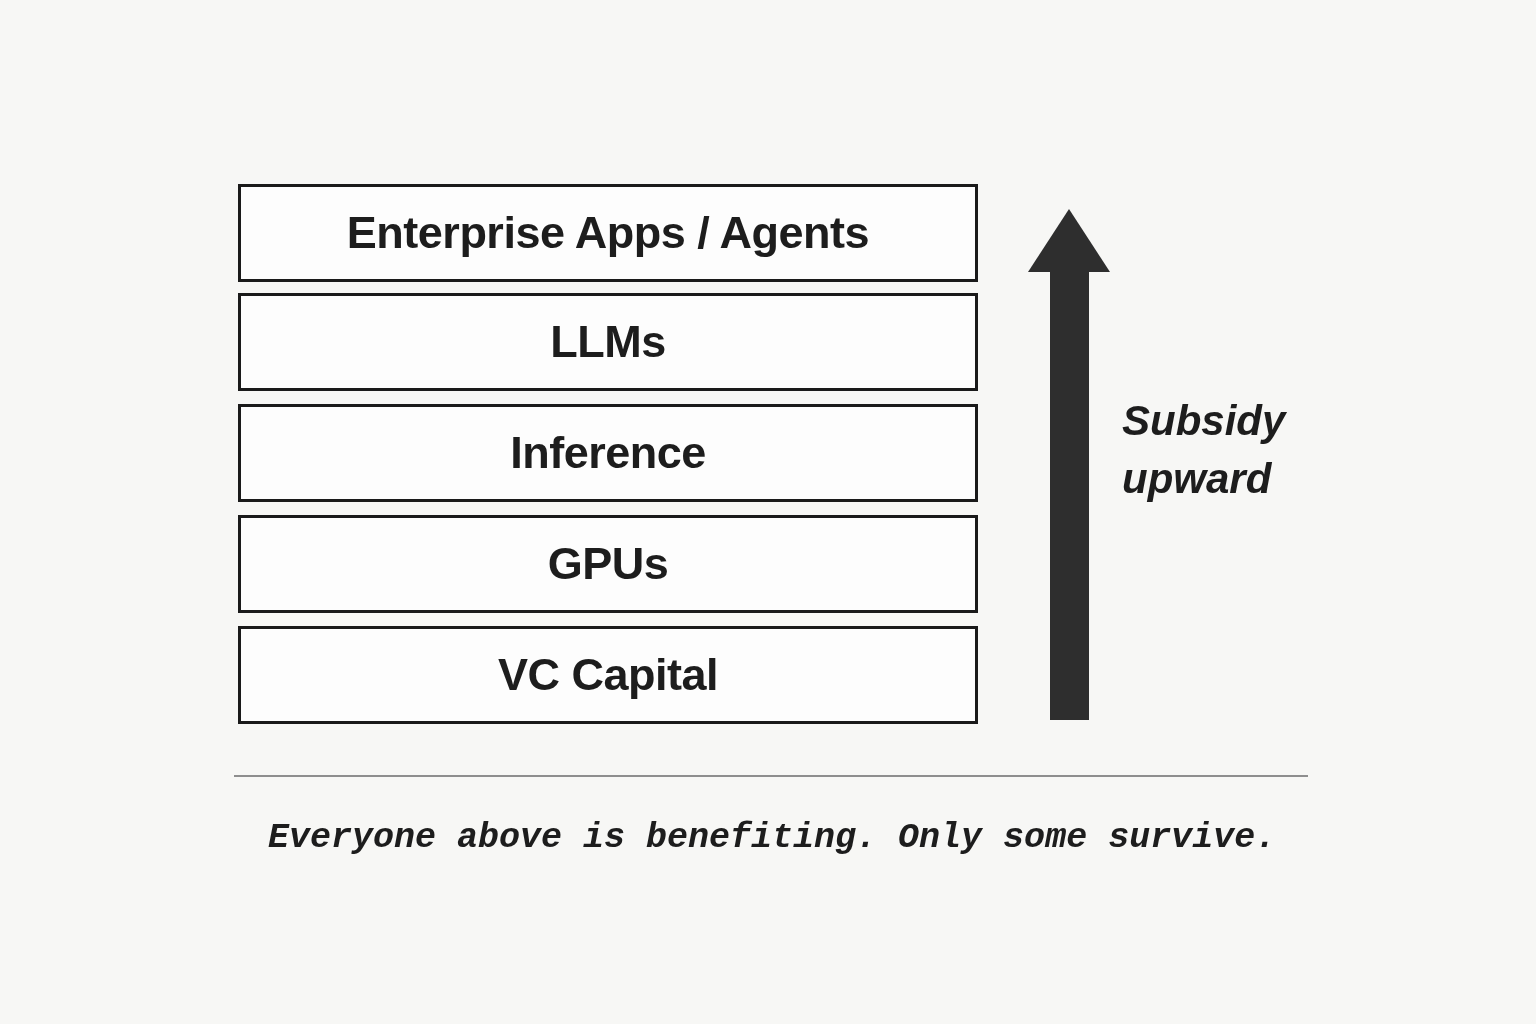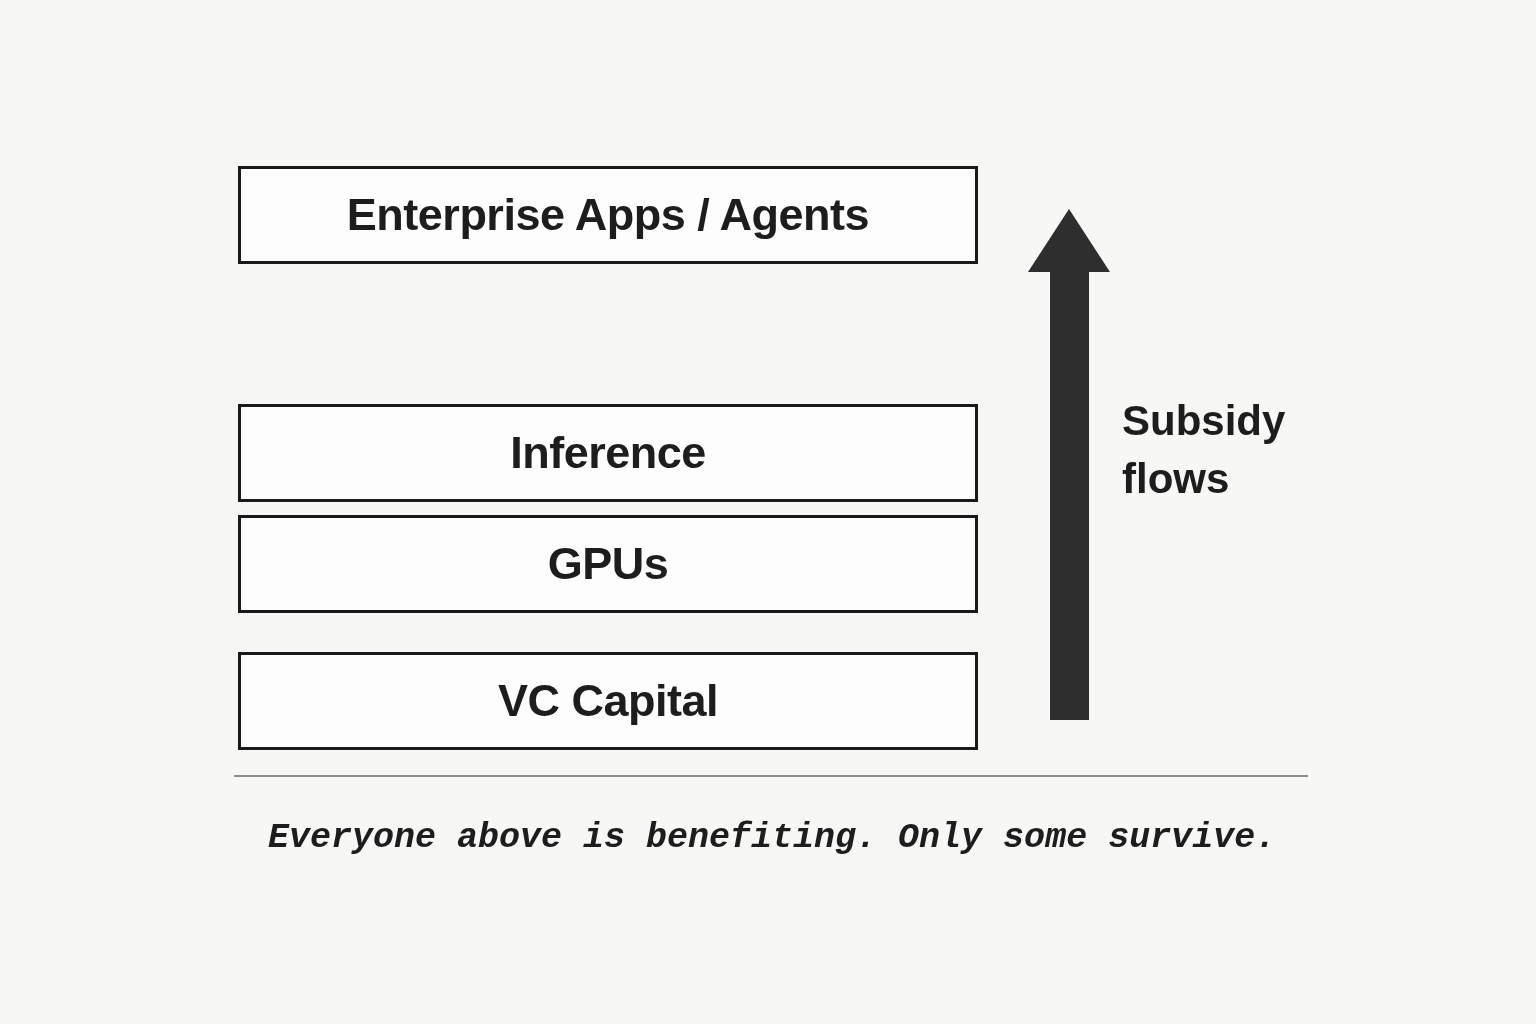--- a/index.html
+++ b/index.html
@@ -33,25 +33,25 @@
     align-items: center;
     justify-content: center;
   }
   .layer-box .layer-label {
     font-size: 45px;
     font-weight: bold;
     letter-spacing: -0.5px;
     color: var(--text);
     white-space: nowrap;
   }
-  .layer-0 { top: 166px; text-align: center; }
+  .layer-0 { top: 184px; text-align: center; }
   .layer-1 { top: 293px; }
   .layer-2 { top: 404px; }
   .layer-3 { top: 515px; }
-  .layer-4 { top: 652px; }
+  .layer-4 { top: 626px; }
 
   .arrow-head {
     position: absolute;
     left: 1028px;
     top: 209px;
     width: 0; height: 0;
     border-left: 41px solid transparent;
     border-right: 41px solid transparent;
     border-bottom: 63px solid var(--arrow);
   }
@@ -62,20 +62,21 @@
     width: 39px;
     height: 450px;
     background: var(--arrow);
   }
   .arrow-caption {
     position: absolute;
     left: 1122px;
     top: 392px;
     font-size: 42px;
     font-weight: bold;
+    font-style: italic;
     line-height: 58px;
     color: var(--text);
     white-space: nowrap;
   }
   .divider {
     position: absolute;
     left: 234px;
     top: 775px;
     width: 1074px;
     height: 2px;
@@ -95,38 +96,41 @@
 </style>
 </head>
 <body>
 
 <div class="stage">
 
   <div class="layer-box layer-0">
     <span class="layer-label">Enterprise Apps / Agents</span>
   </div>
 
+  <div class="layer-box layer-1">
+    <span class="layer-label">LLMs</span>
+  </div>
 
   <div class="layer-box layer-2">
     <span class="layer-label">Inference</span>
   </div>
 
   <div class="layer-box layer-3">
     <span class="layer-label">GPUs</span>
   </div>
 
   <div class="layer-box layer-4">
     <span class="layer-label">VC Capital</span>
   </div>
 
   <div class="arrow-head"></div>
   <div class="arrow-shaft"></div>
 
   <div class="arrow-caption">
     <div>Subsidy</div>
-    <div>flows</div>
+    <div>upward</div>
   </div>
 
   <div class="divider"></div>
 
   <div class="bottom-caption">Everyone above is benefiting. Only some survive.</div>
 
 </div>
 
 </body></html>

